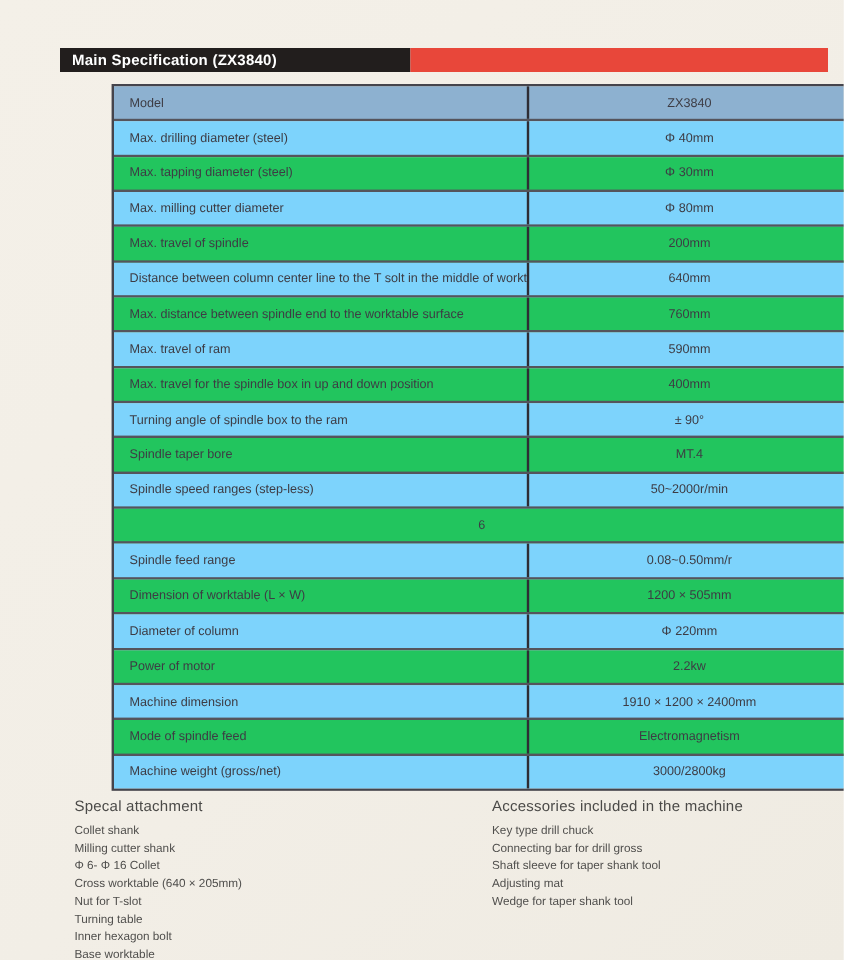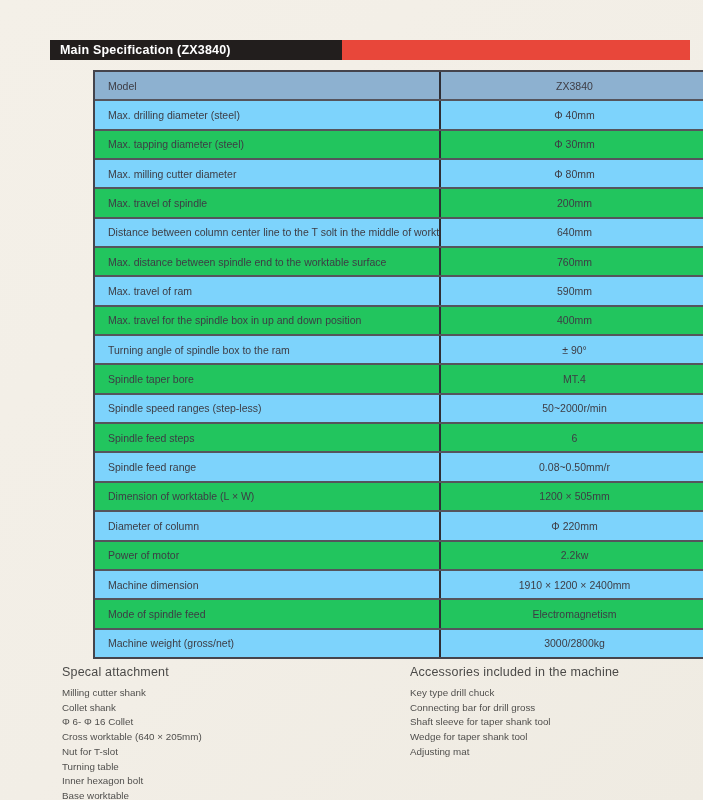--- a/index.html
+++ b/index.html
@@ -171,21 +171,20 @@
       </div>
       <div class="t-row r-blue">
         <div class="t-label">Spindle taper bore</div>
         <div class="t-value">MT.4</div>
       </div>
       <div class="t-row r-cream">
         <div class="t-label">Spindle speed ranges (step-less)</div>
         <div class="t-value">50~2000r/min</div>
       </div>
       <div class="t-row r-blue">
-        <div class="t-label">Spindle feed steps</div>
         <div class="t-value">6</div>
       </div>
       <div class="t-row r-cream">
         <div class="t-label">Spindle feed range</div>
         <div class="t-value">0.08~0.50mm/r</div>
       </div>
       <div class="t-row r-blue">
         <div class="t-label">Dimension of worktable (L × W)</div>
         <div class="t-value">1200 × 505mm</div>
       </div>
@@ -207,35 +206,35 @@
       </div>
       <div class="t-row r-cream">
         <div class="t-label">Machine weight (gross/net)</div>
         <div class="t-value">3000/2800kg</div>
       </div>
     </div>
 
   <div class="note-col left">
     <div class="note-heading">Specal attachment</div>
     <div id="sa-items">
+        <div class="note-item">Collet shank</div>
         <div class="note-item">Milling cutter shank</div>
-        <div class="note-item">Collet shank</div>
         <div class="note-item">Φ 6- Φ 16 Collet</div>
         <div class="note-item">Cross worktable (640 × 205mm)</div>
         <div class="note-item">Nut for T-slot</div>
         <div class="note-item">Turning table</div>
         <div class="note-item">Inner hexagon bolt</div>
         <div class="note-item">Base worktable</div>
       </div>
   </div>
 
   <div class="note-col right">
     <div class="note-heading">Accessories included in the machine</div>
     <div id="ac-items">
         <div class="note-item">Key type drill chuck</div>
         <div class="note-item">Connecting bar for drill gross</div>
         <div class="note-item">Shaft sleeve for taper shank tool</div>
+        <div class="note-item">Adjusting mat</div>
         <div class="note-item">Wedge for taper shank tool</div>
-        <div class="note-item">Adjusting mat</div>
       </div>
   </div>
 
 </div>
 
 </body></html>

